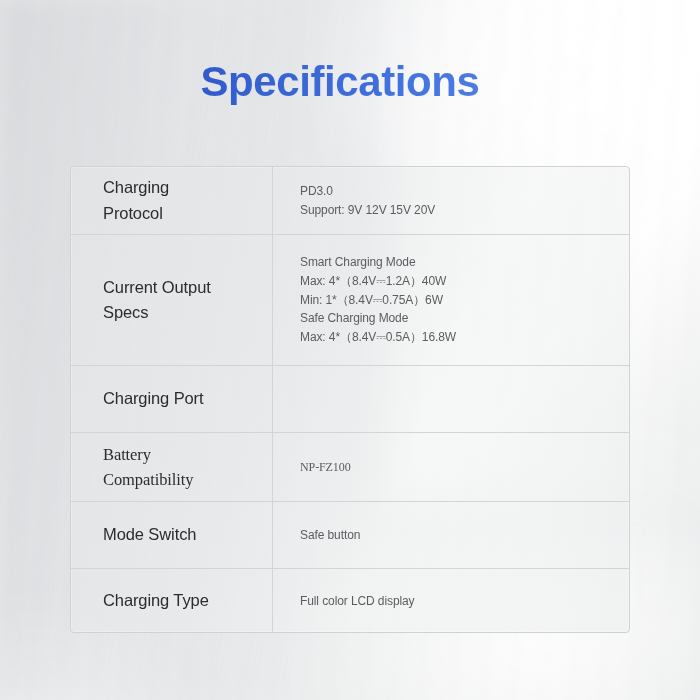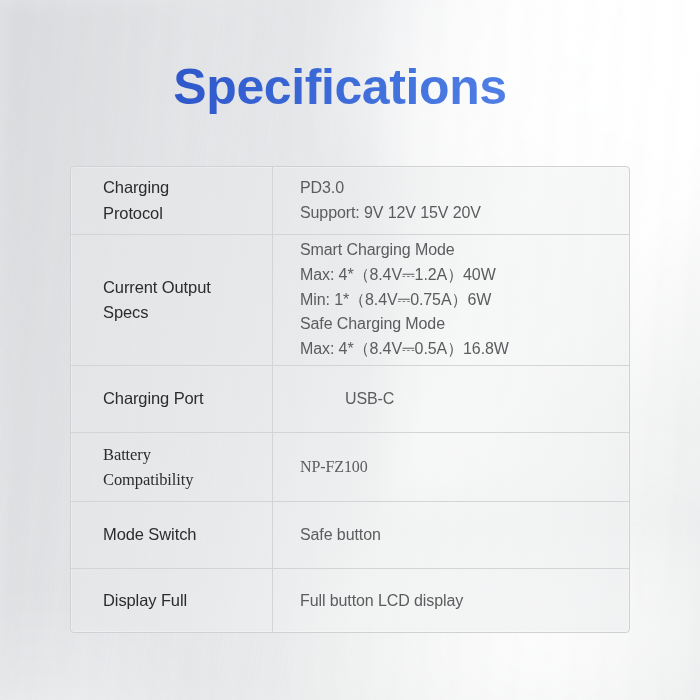--- a/index.html
+++ b/index.html
@@ -102,21 +102,21 @@
     opacity: .55;
   }
 
   
   #title {
     position: absolute;
     top: 58px;
     left: 0;
     width: 680px;
     text-align: center;
-    font-size: 50px;
+    font-size: 42px;
     font-weight: bold;
     letter-spacing: -0.4px;
     background: linear-gradient(96deg, #2346bd 0%, #3059cc 28%, #4272dd 58%, #5b8aea 88%, #6694ee 100%);
     -webkit-background-clip: text;
     background-clip: text;
     color: transparent;
     -webkit-text-fill-color: transparent;
   }
 
   
@@ -156,21 +156,21 @@
     color: #2b2c2e;
     font-weight: 500;
     letter-spacing: -0.1px;
   }
 
   .cell-value {
     flex: 1 1 auto;
     display: flex;
     align-items: center;
     padding: 0 14px 0 27px;
-    font-size: 16px;
+    font-size: 12px;
     line-height: 1.56;
     color: #5b5c5e;
     letter-spacing: -0.1px;
     white-space: pre-line;
   }
 
   
   #row-protocol  { height: 68px; }
   #row-current   { height: 131px; }
   #row-port      { height: 67px; gap: 45px; }
@@ -205,32 +205,31 @@
 Specs</div>
     <div class="cell-value">Smart Charging Mode
 Max: 4*（8.4V⎓1.2A）40W
 Min: 1*（8.4V⎓0.75A）6W
 Safe Charging Mode
 Max: 4*（8.4V⎓0.5A）16.8W</div>
   </div>
 
   <div class="spec-row" id="row-port">
     <div class="cell-label">Charging Port</div>
-    <div class="cell-value">USB-C</div>
   </div>
 
   <div class="spec-row" id="row-battery">
     <div class="cell-label" style="white-space: pre-line;">Battery
 Compatibility</div>
     <div class="cell-value">NP-FZ100</div>
   </div>
 
   <div class="spec-row" id="row-mode">
     <div class="cell-label">Mode Switch</div>
     <div class="cell-value">Safe button</div>
   </div>
 
   <div class="spec-row" id="row-display">
-    <div class="cell-label">Display Full</div>
-    <div class="cell-value">Full button LCD display</div>
+    <div class="cell-label">Charging Type</div>
+    <div class="cell-value">Full color LCD display</div>
   </div>
 
 </div>
 
 </body></html>

